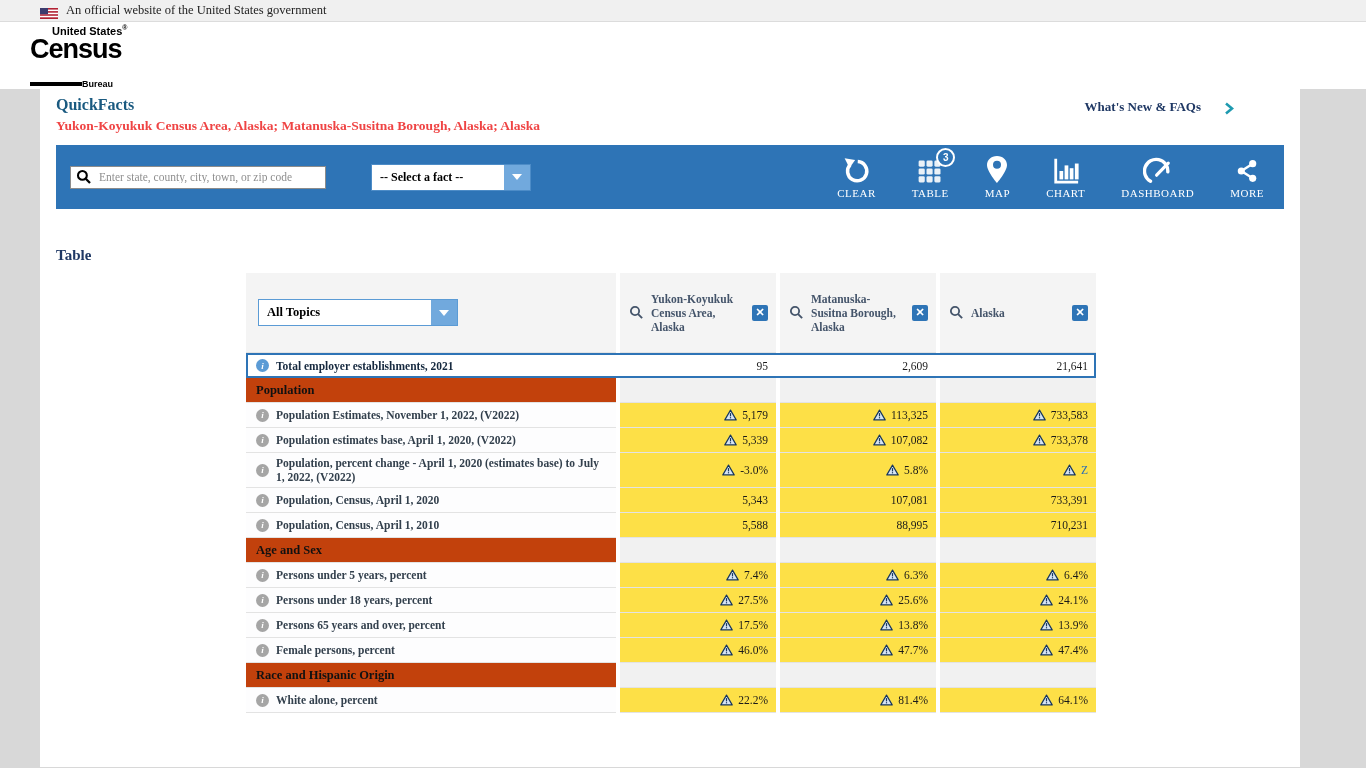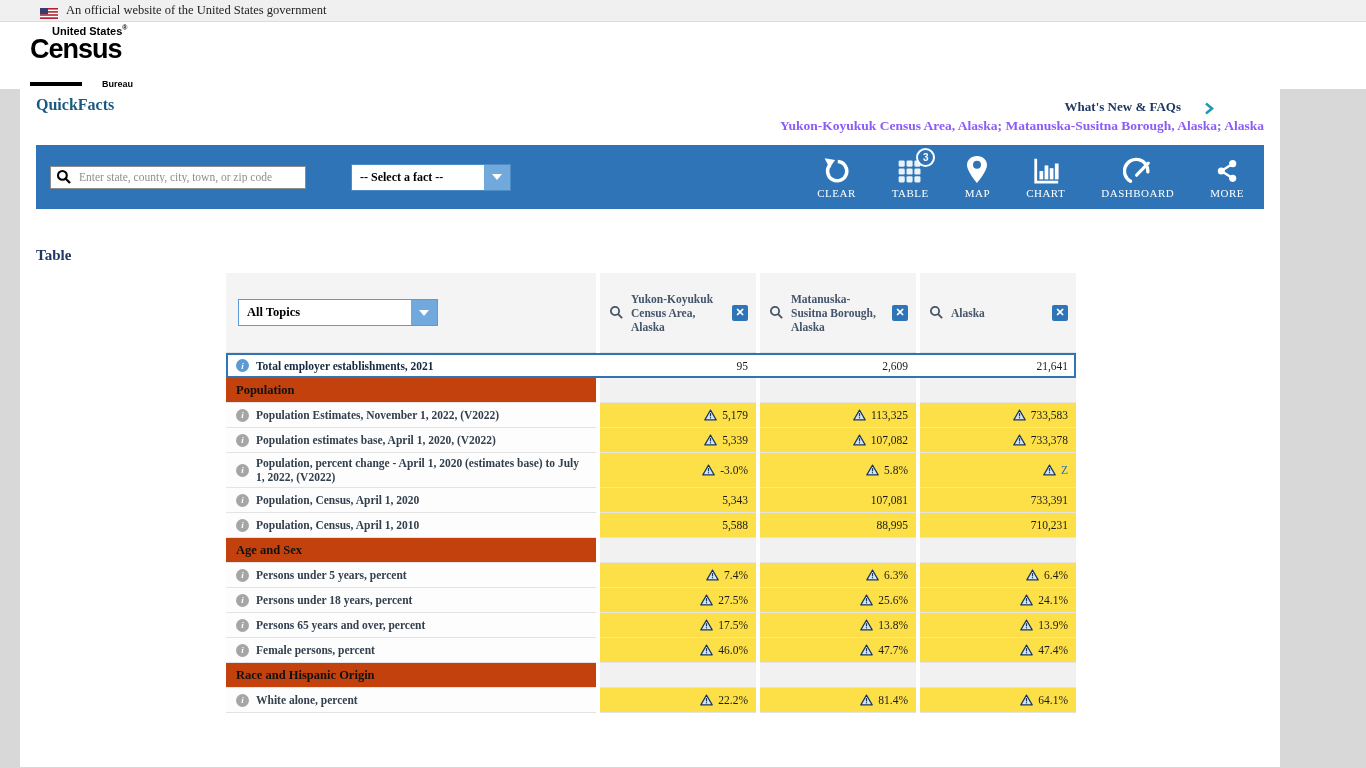--- a/index.html
+++ b/index.html
@@ -21,35 +21,35 @@
 
   
   .site-header {
     height: 67px; background: #ffffff; display: flex; align-items: center;
     padding-left: 30px;
   }
   .census-logo { position: relative; width: 110px; color: #000; font-family: "Liberation Sans", sans-serif; }
   .census-logo .l1 { font-size: 11px; font-weight: bold; margin-left: 22px; letter-spacing: 0px; line-height: 11px; }
   .census-logo .l1 sup { font-size: 7px; }
   .census-logo .l2 { font-size: 27px; font-weight: bold; letter-spacing: -1px; line-height: 24px; }
-  .census-logo .l3 { display: flex; align-items: center; gap: 20px; margin-top: 18px; }
+  .census-logo .l3 { display: flex; align-items: center; gap: 0; margin-top: 18px; }
   .census-logo .bar { height: 4px; background: #000; width: 52px; }
   .census-logo .bureau { font-size: 9px; font-weight: bold; }
 
   
   .panel {
-    width: 1260px; height: 678px; margin-left: 20px; background: #fff;
+    width: 1260px; height: 678px; margin-left: 40px; background: #fff;
     padding: 6px 16px 0 16px; overflow: hidden;
   }
 
   .title-row { display: flex; justify-content: space-between; align-items: flex-start; }
   .qf-title { font-size: 16px; font-weight: bold; color: #1a5a80; line-height: 19px; }
   .whats-new { display: flex; align-items: flex-end; gap: 23px; margin-top: 4px; margin-right: 50px; cursor: pointer; }
   .whats-new span { font-size: 13px; font-weight: bold; color: #1f3864; }
-  .geo-line { font-size: 13.5px; font-weight: bold; color: #8b5cf6; margin-top: 3px; text-align: right; }
+  .geo-line { font-size: 13.5px; font-weight: bold; color: #ef4444; margin-top: 3px; }
   .intro { font-size: 12.5px; margin-top: 9px; color: #1b1b1b; }
   .intro em { font-weight: bold; }
 
   
   .toolbar {
     margin-top: 11px; height: 64px; background: #2e74b6;
     display: flex; align-items: center; padding: 0 14px;
   }
   .searchbox {
     width: 256px; height: 23px; background: #fff; border: 1px solid #8c8c8c;

